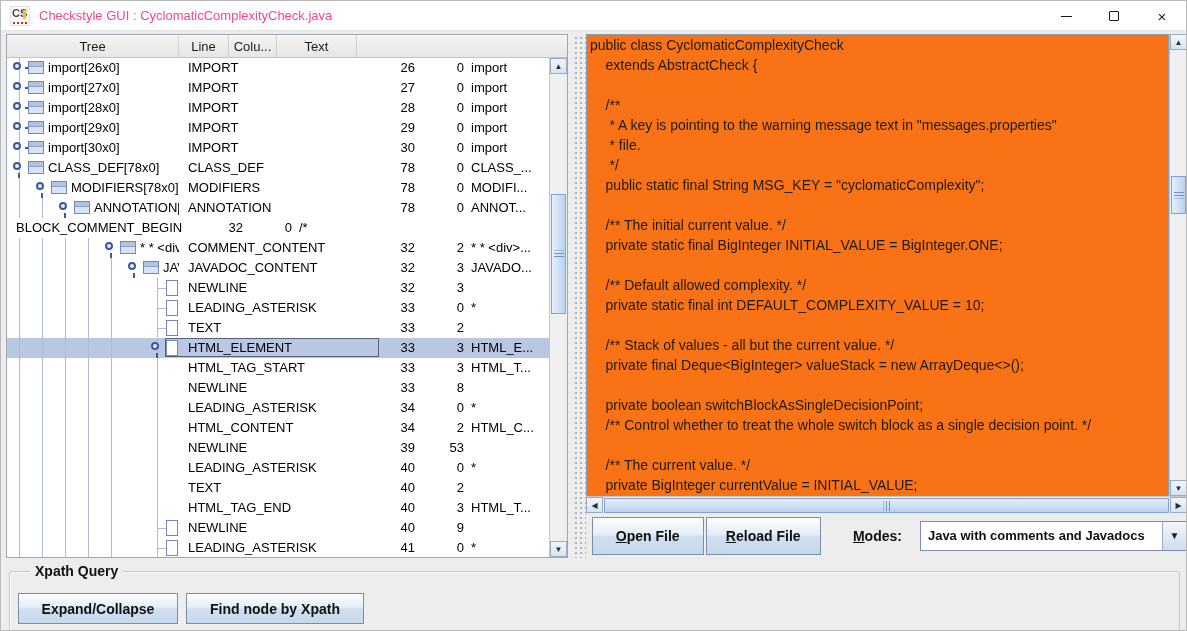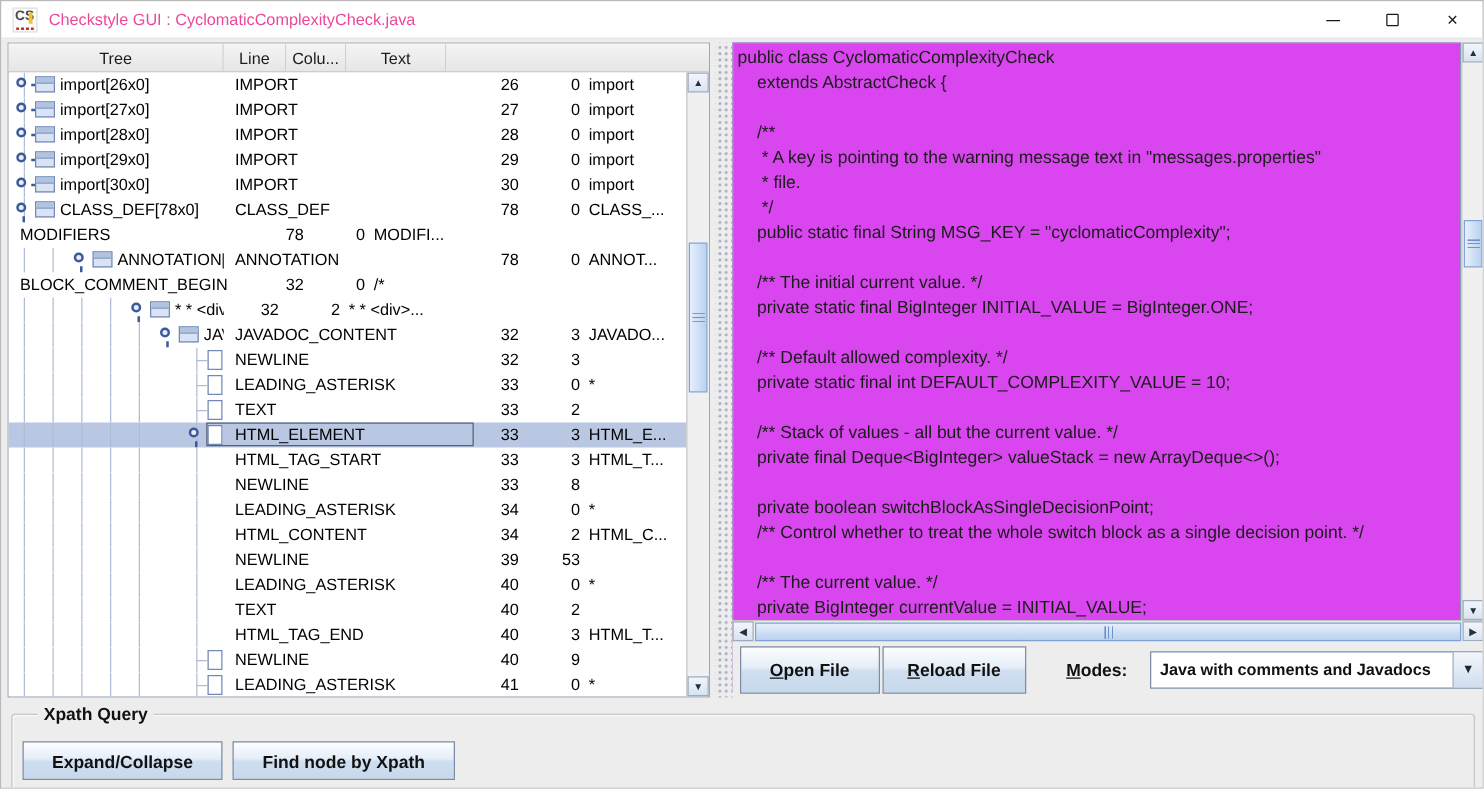--- a/index.html
+++ b/index.html
@@ -64,21 +64,21 @@
   .ridges-v { position:absolute; left:50%; top:50%; transform:translate(-50%,-50%); width:7px; height:10px;
       background:repeating-linear-gradient(90deg,#6f93c4 0 1px, transparent 1px 3px); }
 
   
   .divider { position:absolute; left:571px; top:3px; width:14px; height:524px; background:#ededed;
       background-image:radial-gradient(circle at 2px 2px, #aab2c2 1px, transparent 1.4px);
       background-size:5px 5px; background-position:2px 2px; }
 
   
   .right-panel { position:absolute; left:585px; top:3px; width:601px; height:524px; }
-  .code-wrap { position:absolute; left:0; top:0; width:583px; height:520px; background:#d946ef; border:1px solid #8a9cb0; overflow:hidden; }
+  .code-wrap { position:absolute; left:0; top:0; width:583px; height:520px; background:#f97316; border:1px solid #8a9cb0; overflow:hidden; }
   .code-line { white-space:pre; font-size:14px; line-height:20px; color:#1b1b1b; padding-left:3px; }
   .rp-vsb { top:0; right:0; height:462px; }
   .rp-hsb { left:0; top:462px; width:601px; }
 
   .controls { position:absolute; left:0; top:479px; width:601px; height:45px; background:#ededed; display:flex; align-items:center; }
   .jbtn { height:38px; border:1px solid #7b8ea5; background:linear-gradient(180deg,#fdfefe 0%,#e4edf7 45%,#cfdff0 52%,#c7d8eb 100%);
       font-family:"Liberation Sans", sans-serif; font-size:14px; font-weight:bold; color:#111; padding:0 18px; }
   .jbtn u { text-decoration:underline; }
   .btn-open { margin-left:6px; width:114px; }
   .btn-reload { margin-left:2px; width:118px; }
@@ -205,20 +205,27 @@
               <div class="handle-stem-v" style="left: 11px;"></div>
               <div class="icon-folder" style="left: 21px;"></div>
               <span class="tree-label" style="left: 41px;">CLASS_DEF[78x0]</span>
             </div>
             <div class="cell c-type">CLASS_DEF</div>
             <div class="cell c-line">78</div>
             <div class="cell c-col">0</div>
             <div class="cell c-text">CLASS_...</div>
           </div>
           <div class="trow">
+            <div class="cell c-tree">
+              <div class="guide" style="left: 12px;"></div>
+              <div class="handle-circle" style="left: 29px;"></div>
+              <div class="handle-stem-v" style="left: 34px;"></div>
+              <div class="icon-folder" style="left: 44px;"></div>
+              <span class="tree-label" style="left: 64px;">MODIFIERS[78x0]</span>
+            </div>
             <div class="cell c-type">MODIFIERS</div>
             <div class="cell c-line">78</div>
             <div class="cell c-col">0</div>
             <div class="cell c-text">MODIFI...</div>
           </div>
           <div class="trow">
             <div class="cell c-tree">
               <div class="guide" style="left: 12px;"></div>
               <div class="guide" style="left: 35px;"></div>
               <div class="handle-circle" style="left: 52px;"></div>
@@ -241,20 +248,21 @@
             <div class="cell c-tree">
               <div class="guide" style="left: 12px;"></div>
               <div class="guide" style="left: 35px;"></div>
               <div class="guide" style="left: 58px;"></div>
               <div class="guide" style="left: 81px;"></div>
               <div class="handle-circle" style="left: 98px;"></div>
               <div class="handle-stem-v" style="left: 103px;"></div>
               <div class="icon-folder" style="left: 113px;"></div>
               <span class="tree-label" style="left: 133px;">* * &lt;div&gt;</span>
             </div>
+            <div class="cell c-type">COMMENT_CONTENT</div>
             <div class="cell c-line">32</div>
             <div class="cell c-col">2</div>
             <div class="cell c-text">* * &lt;div&gt;...</div>
           </div>
           <div class="trow">
             <div class="cell c-tree">
               <div class="guide" style="left: 12px;"></div>
               <div class="guide" style="left: 35px;"></div>
               <div class="guide" style="left: 58px;"></div>
               <div class="guide" style="left: 81px;"></div>

